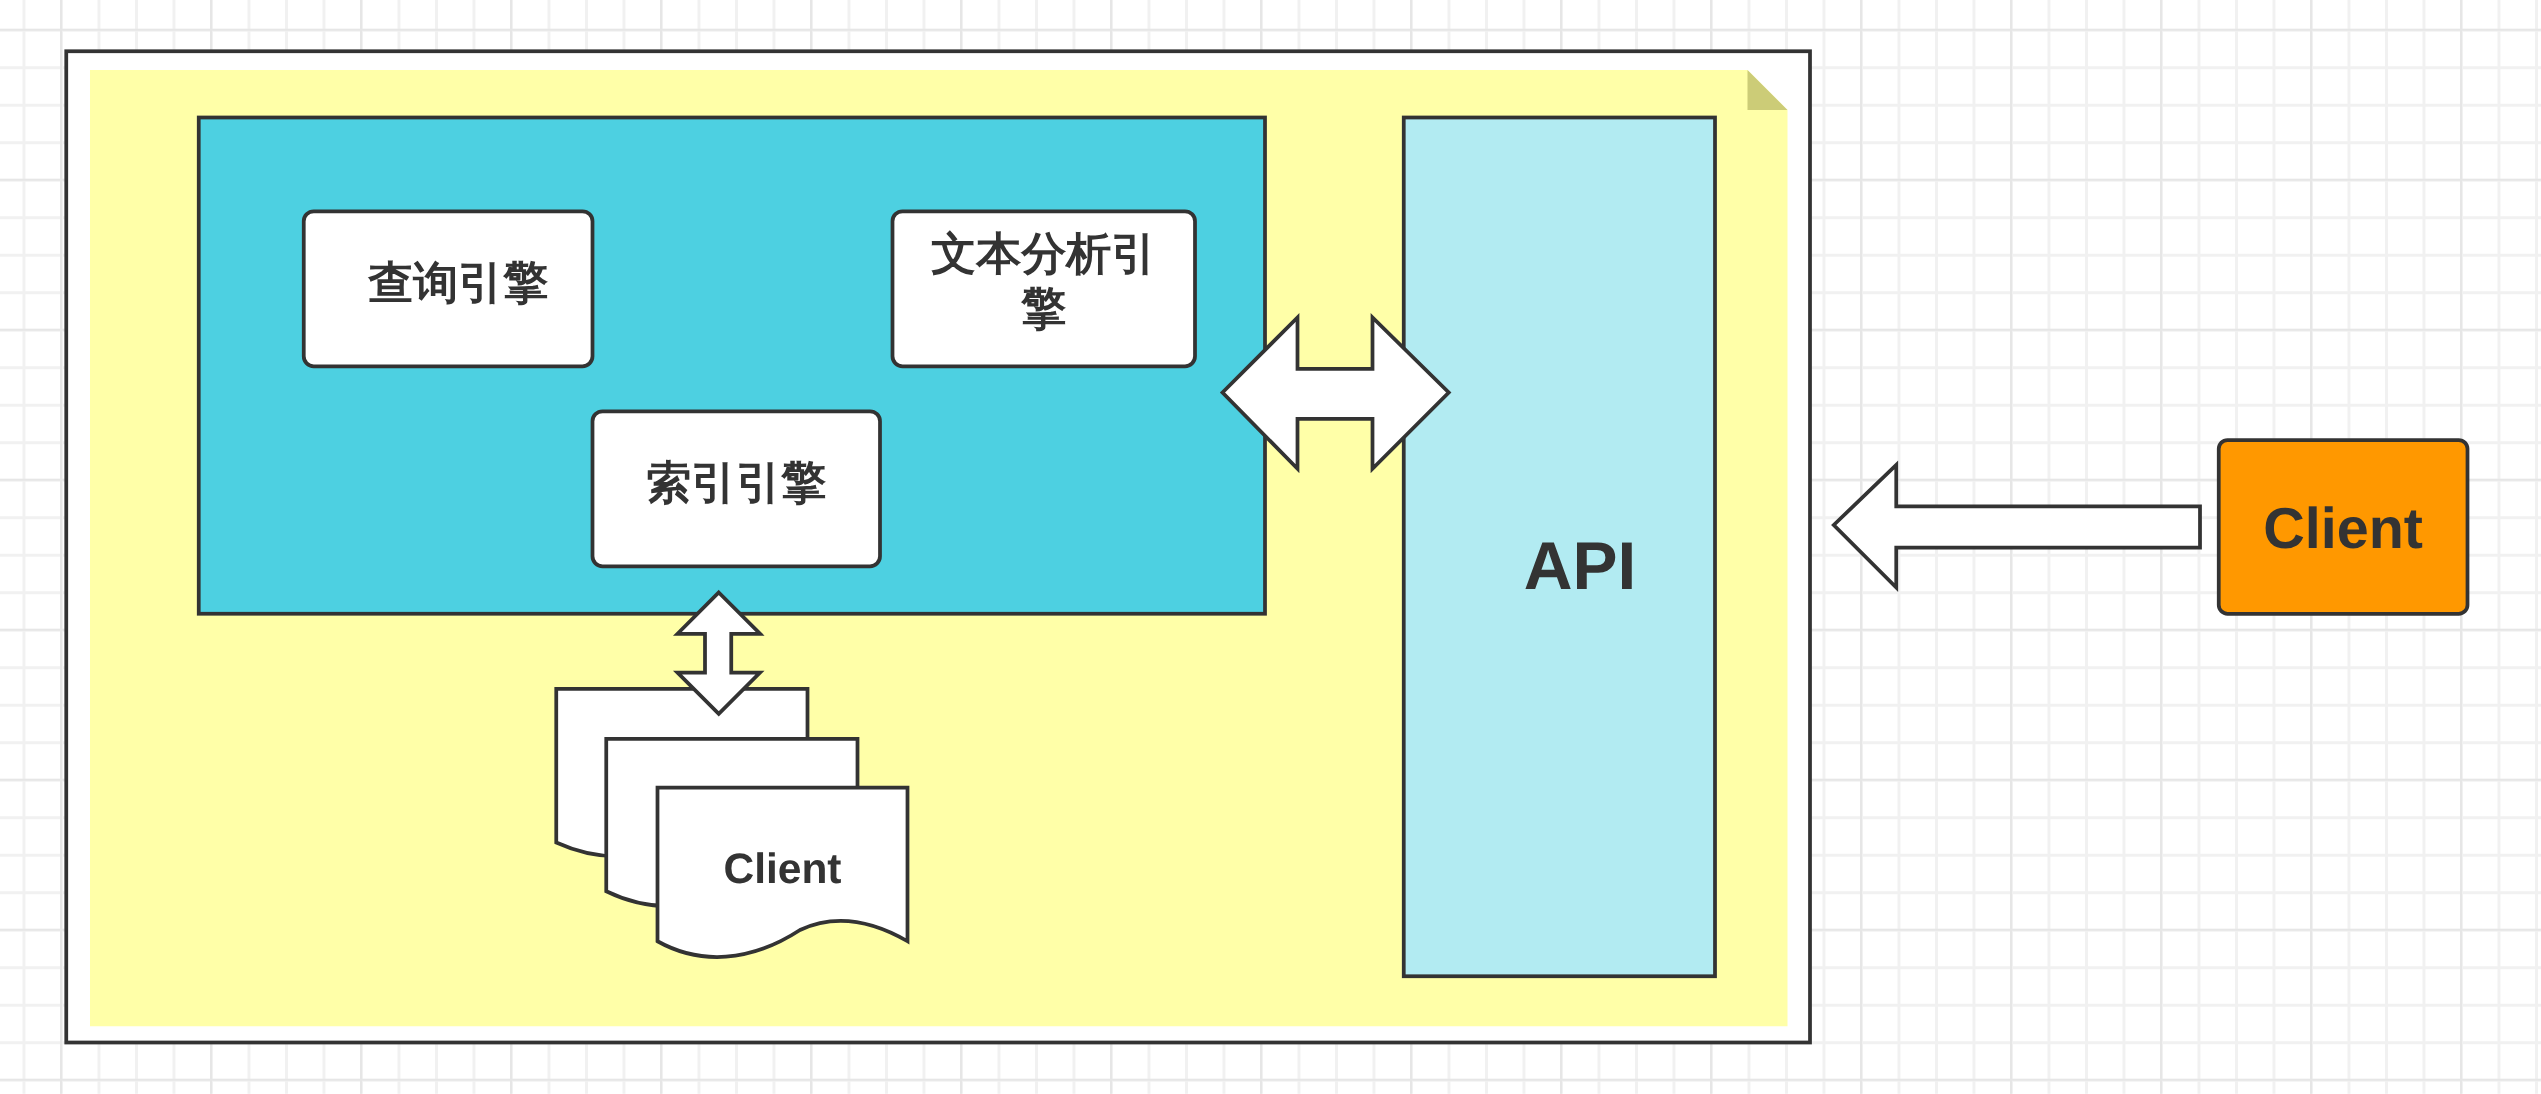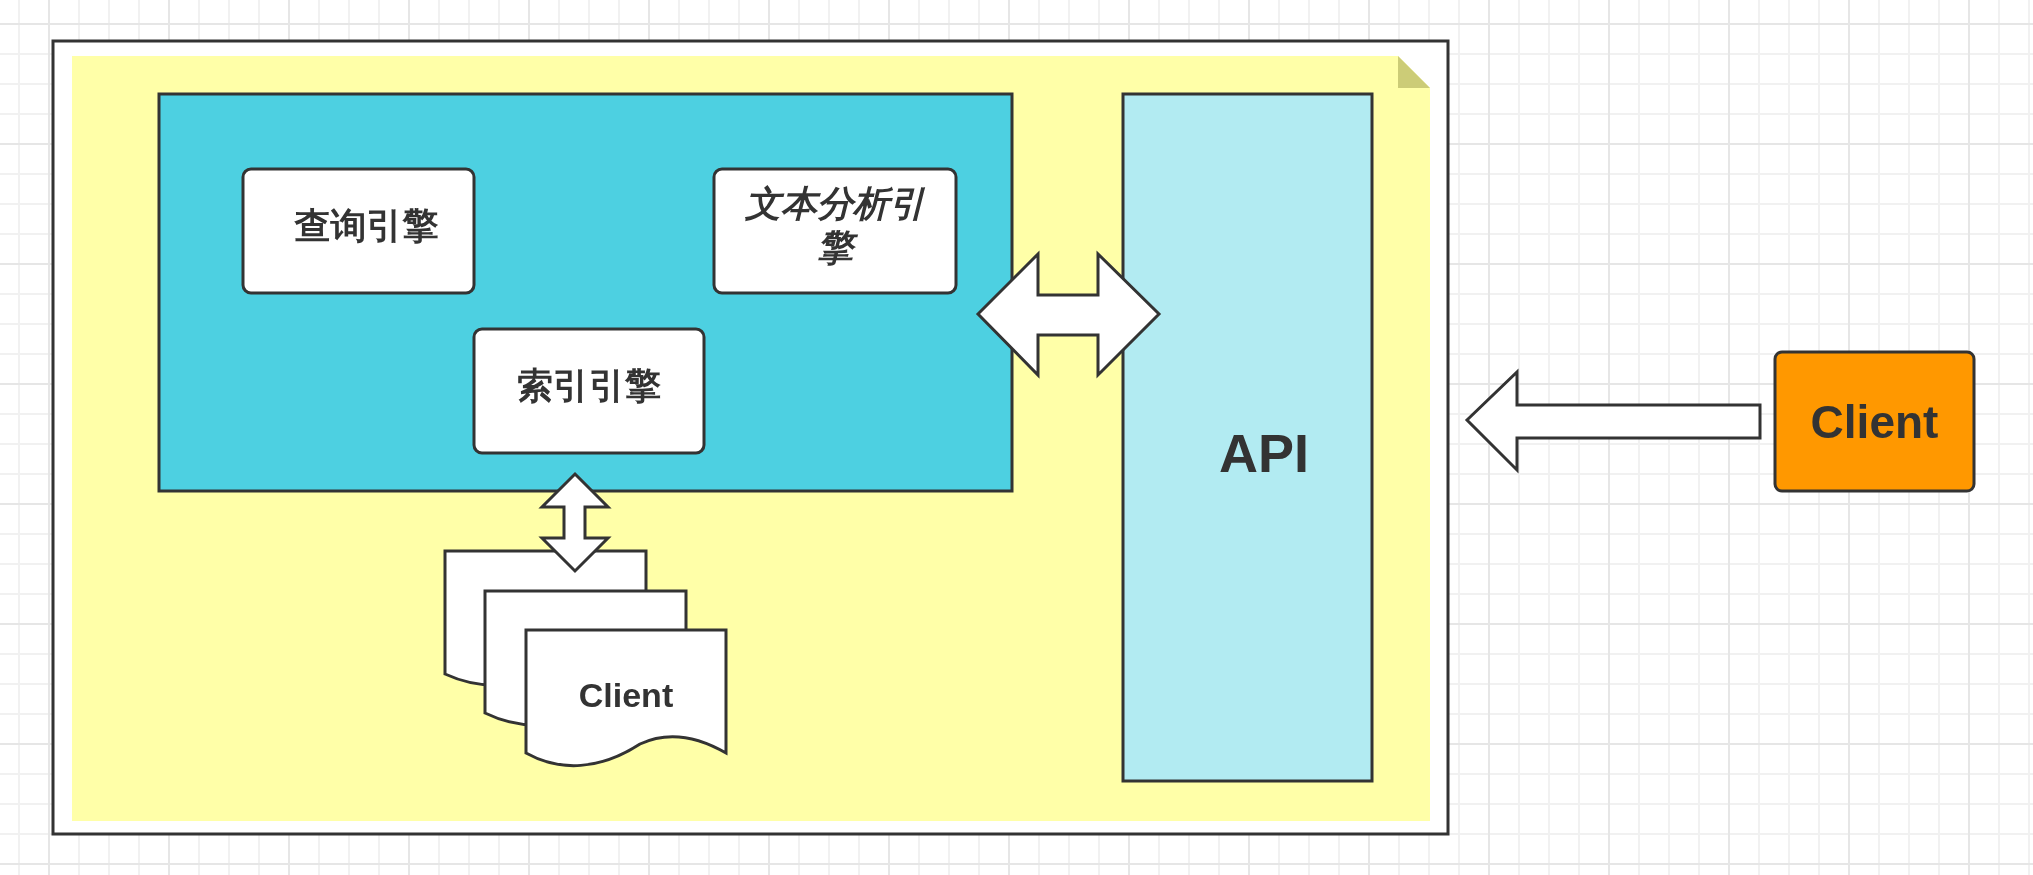--- a/index.html
+++ b/index.html
@@ -44,17 +44,17 @@
   <path d="M575 474 L608 507 H585 V538 H608 L575 571 L542 538 H564 V507 H542 Z" fill="#ffffff" stroke="#333333" stroke-width="3" stroke-linejoin="miter"></path>
 
   <path d="M978 314 L1038 254 V295 H1098 V254 L1159 314 L1098 375 V335 H1038 V375 Z" fill="#ffffff" stroke="#333333" stroke-width="3" stroke-linejoin="miter"></path>
 
   <path d="M1467 420 L1517 372 V405 H1760 V438 H1517 V470 Z" fill="#ffffff" stroke="#333333" stroke-width="3" stroke-linejoin="miter"></path>
 
   <rect x="1775" y="352" width="199" height="139" rx="7" fill="#FF9800" stroke="#333333" stroke-width="3"></rect>
 </svg>
 
 <div class="lbl" style="left:243px; top:169px; width:231px; height:114px; font-size:36px;padding-left:16px;">查询引擎</div>
-<div class="lbl" style="left:729px; top:169px; width:212px; height:124px; font-size:36px; line-height:44px; padding-bottom:10px;font-style:italic;">文本分析引擎</div>
+<div class="lbl" style="left:729px; top:169px; width:212px; height:124px; font-size:36px; line-height:44px; padding-bottom:10px;">文本分析引擎</div>
 <div class="lbl" style="left:474px; top:329px; width:230px; height:114px; font-size:36px;">索引引擎</div>
 <div class="lbl" style="left:526px; top:670px; width:200px; height:50px; font-size:34px; font-family:'Liberation Sans', sans-serif;">Client</div>
 <div class="lbl" style="left:1123px; top:420px; width:249px; height:66px; font-size:54px; font-family:'Liberation Sans', sans-serif;padding-left:33px;">API</div>
 <div class="lbl" style="left:1775px; top:352px; width:199px; height:139px; font-size:46px; font-family:'Liberation Sans', sans-serif;">Client</div>
 
 </body></html>

